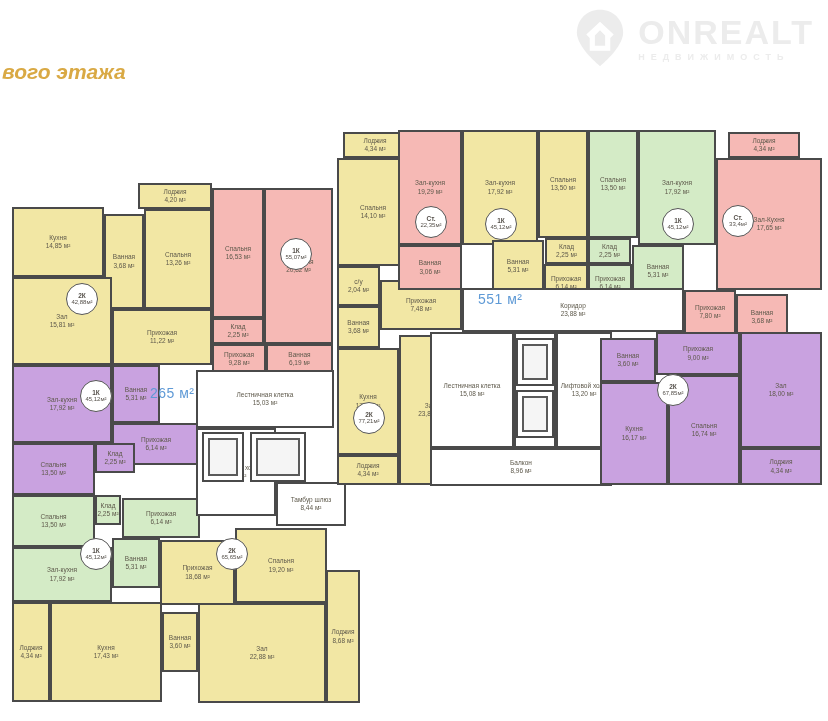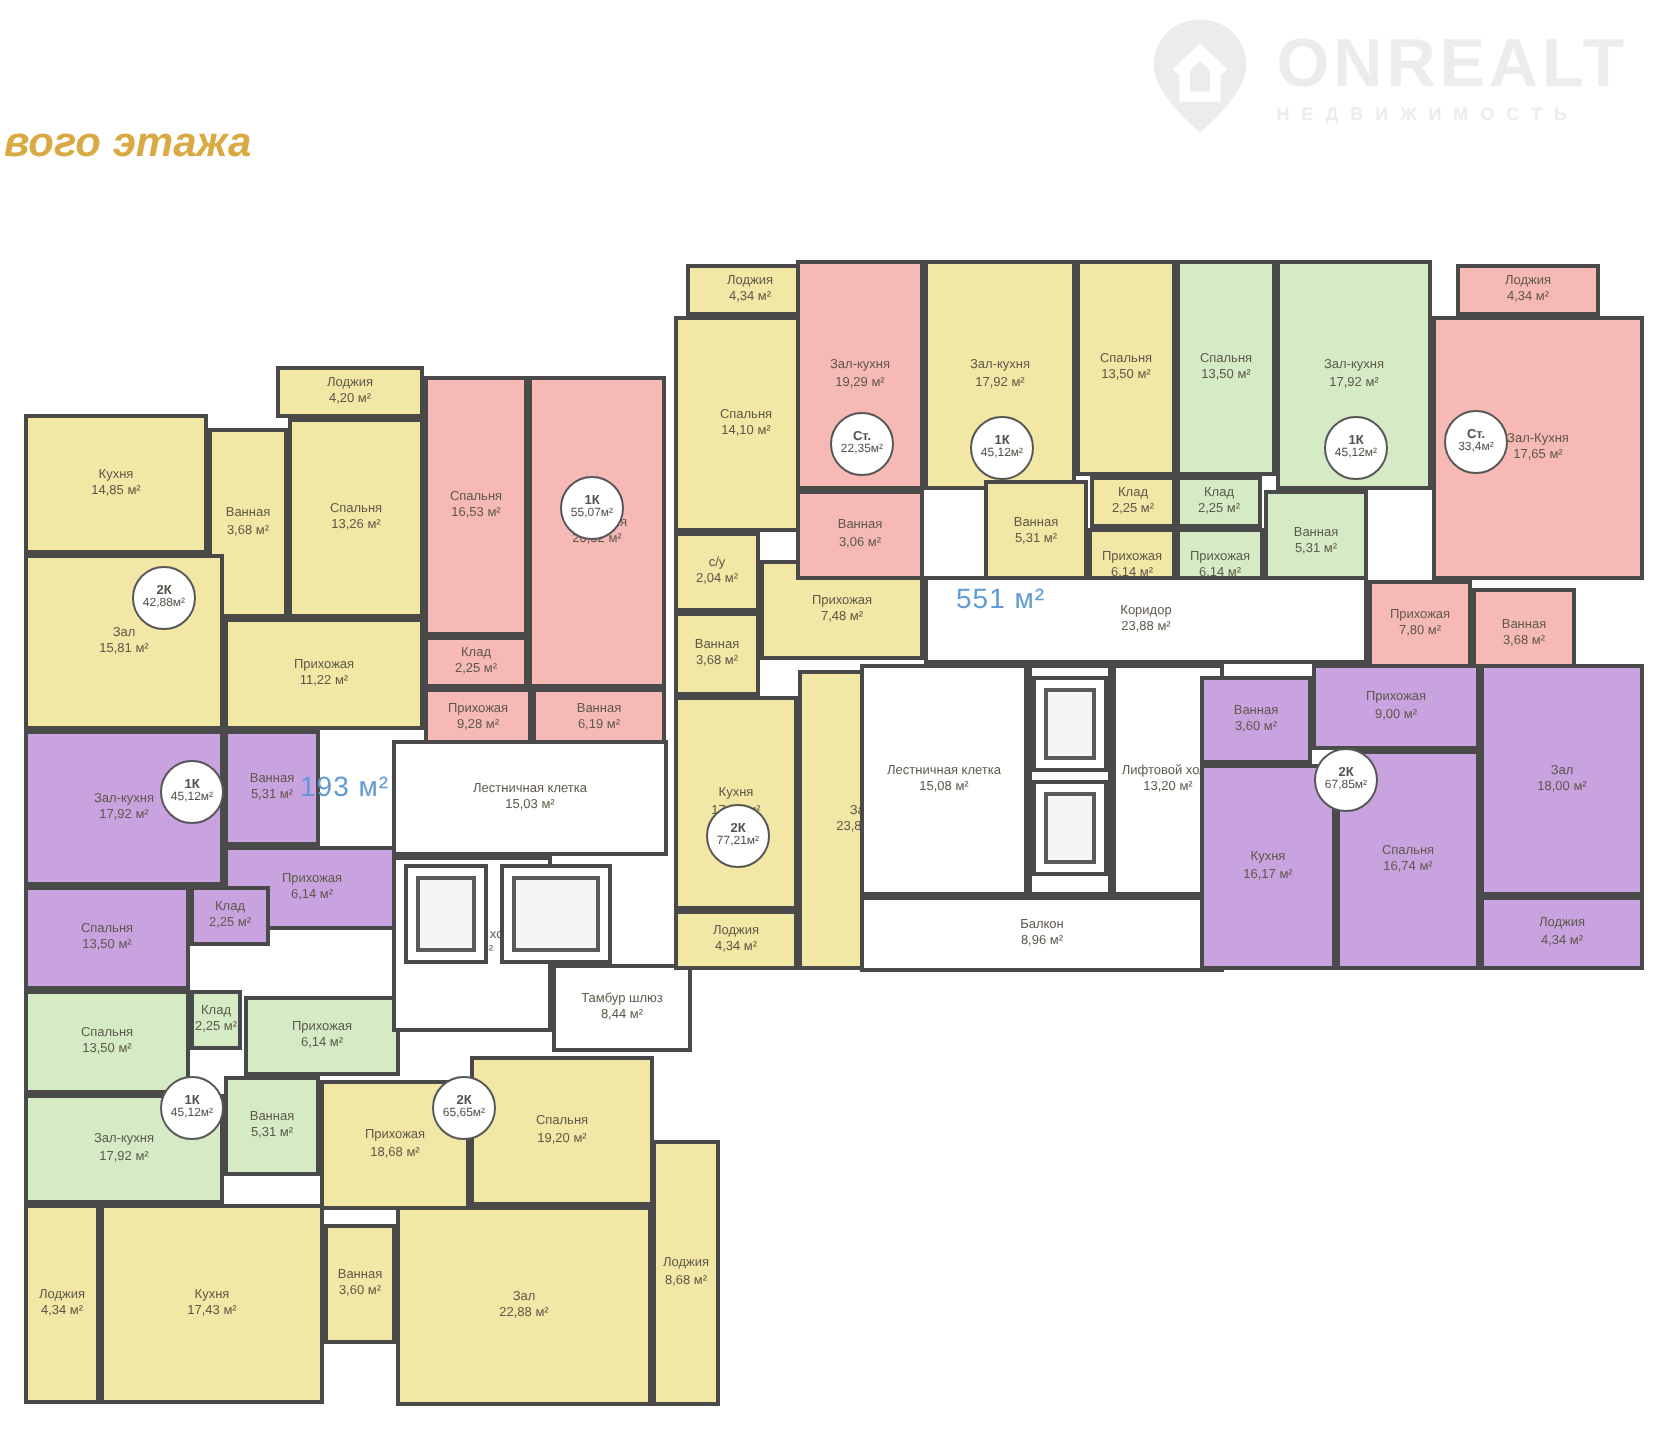--- a/index.html
+++ b/index.html
@@ -271,21 +271,21 @@
       <div class="a">45,12м²</div>
     </div>
     <div class="badge" style="left: 80px; top: 538px;">
       <div class="t">1К</div>
       <div class="a">45,12м²</div>
     </div>
     <div class="badge" style="left: 216px; top: 538px;">
       <div class="t">2К</div>
       <div class="a">65,65м²</div>
     </div>
-    <div class="area-text" style="left: 150px; top: 385px;">193 м²</div>
+    <div class="area-text" style="left: 150px; top: 385px;">265 м²</div>
     <div class="room" style="left: 343px; top: 132px; width: 64px; height: 26px; background: rgb(242, 231, 164);">
       <div class="lbl">
         <div>Лоджия</div>
         <div class="ar">4,34 м²</div>
       </div>
     </div>
     <div class="room" style="left: 337px; top: 158px; width: 72px; height: 108px; background: rgb(242, 231, 164);">
       <div class="lbl">
         <div>Спальня</div>
         <div class="ar">14,10 м²</div>

